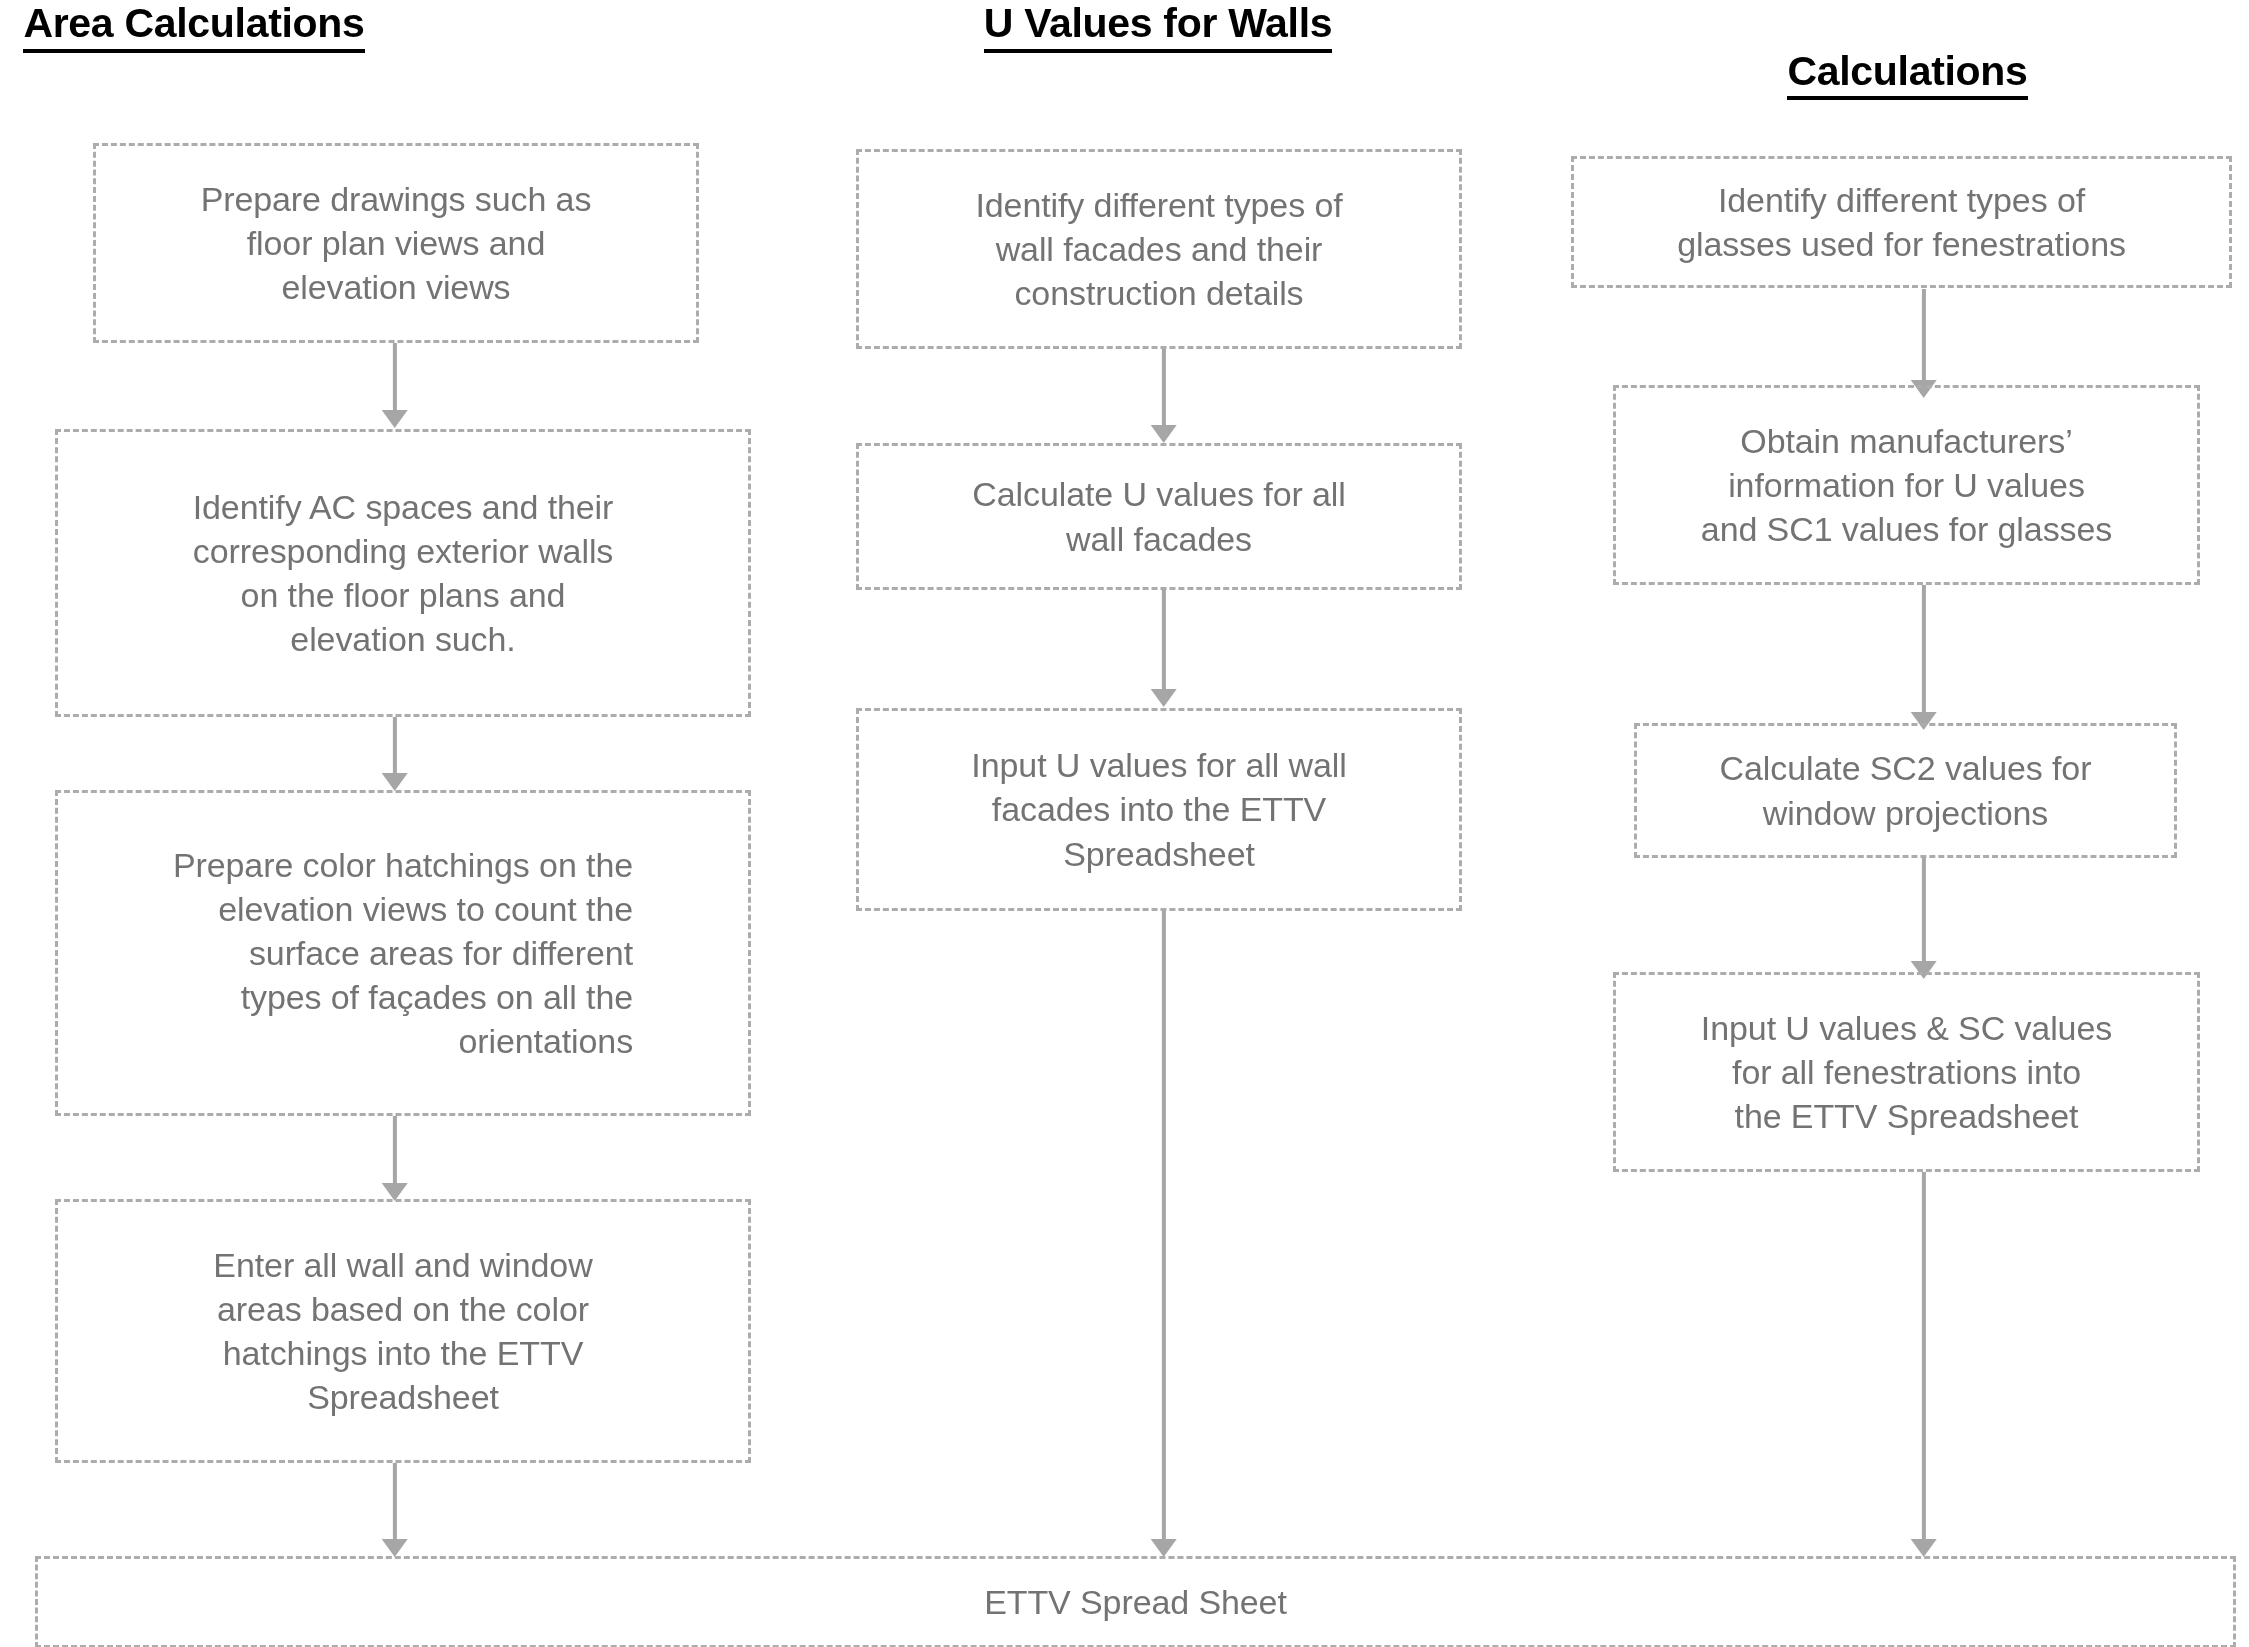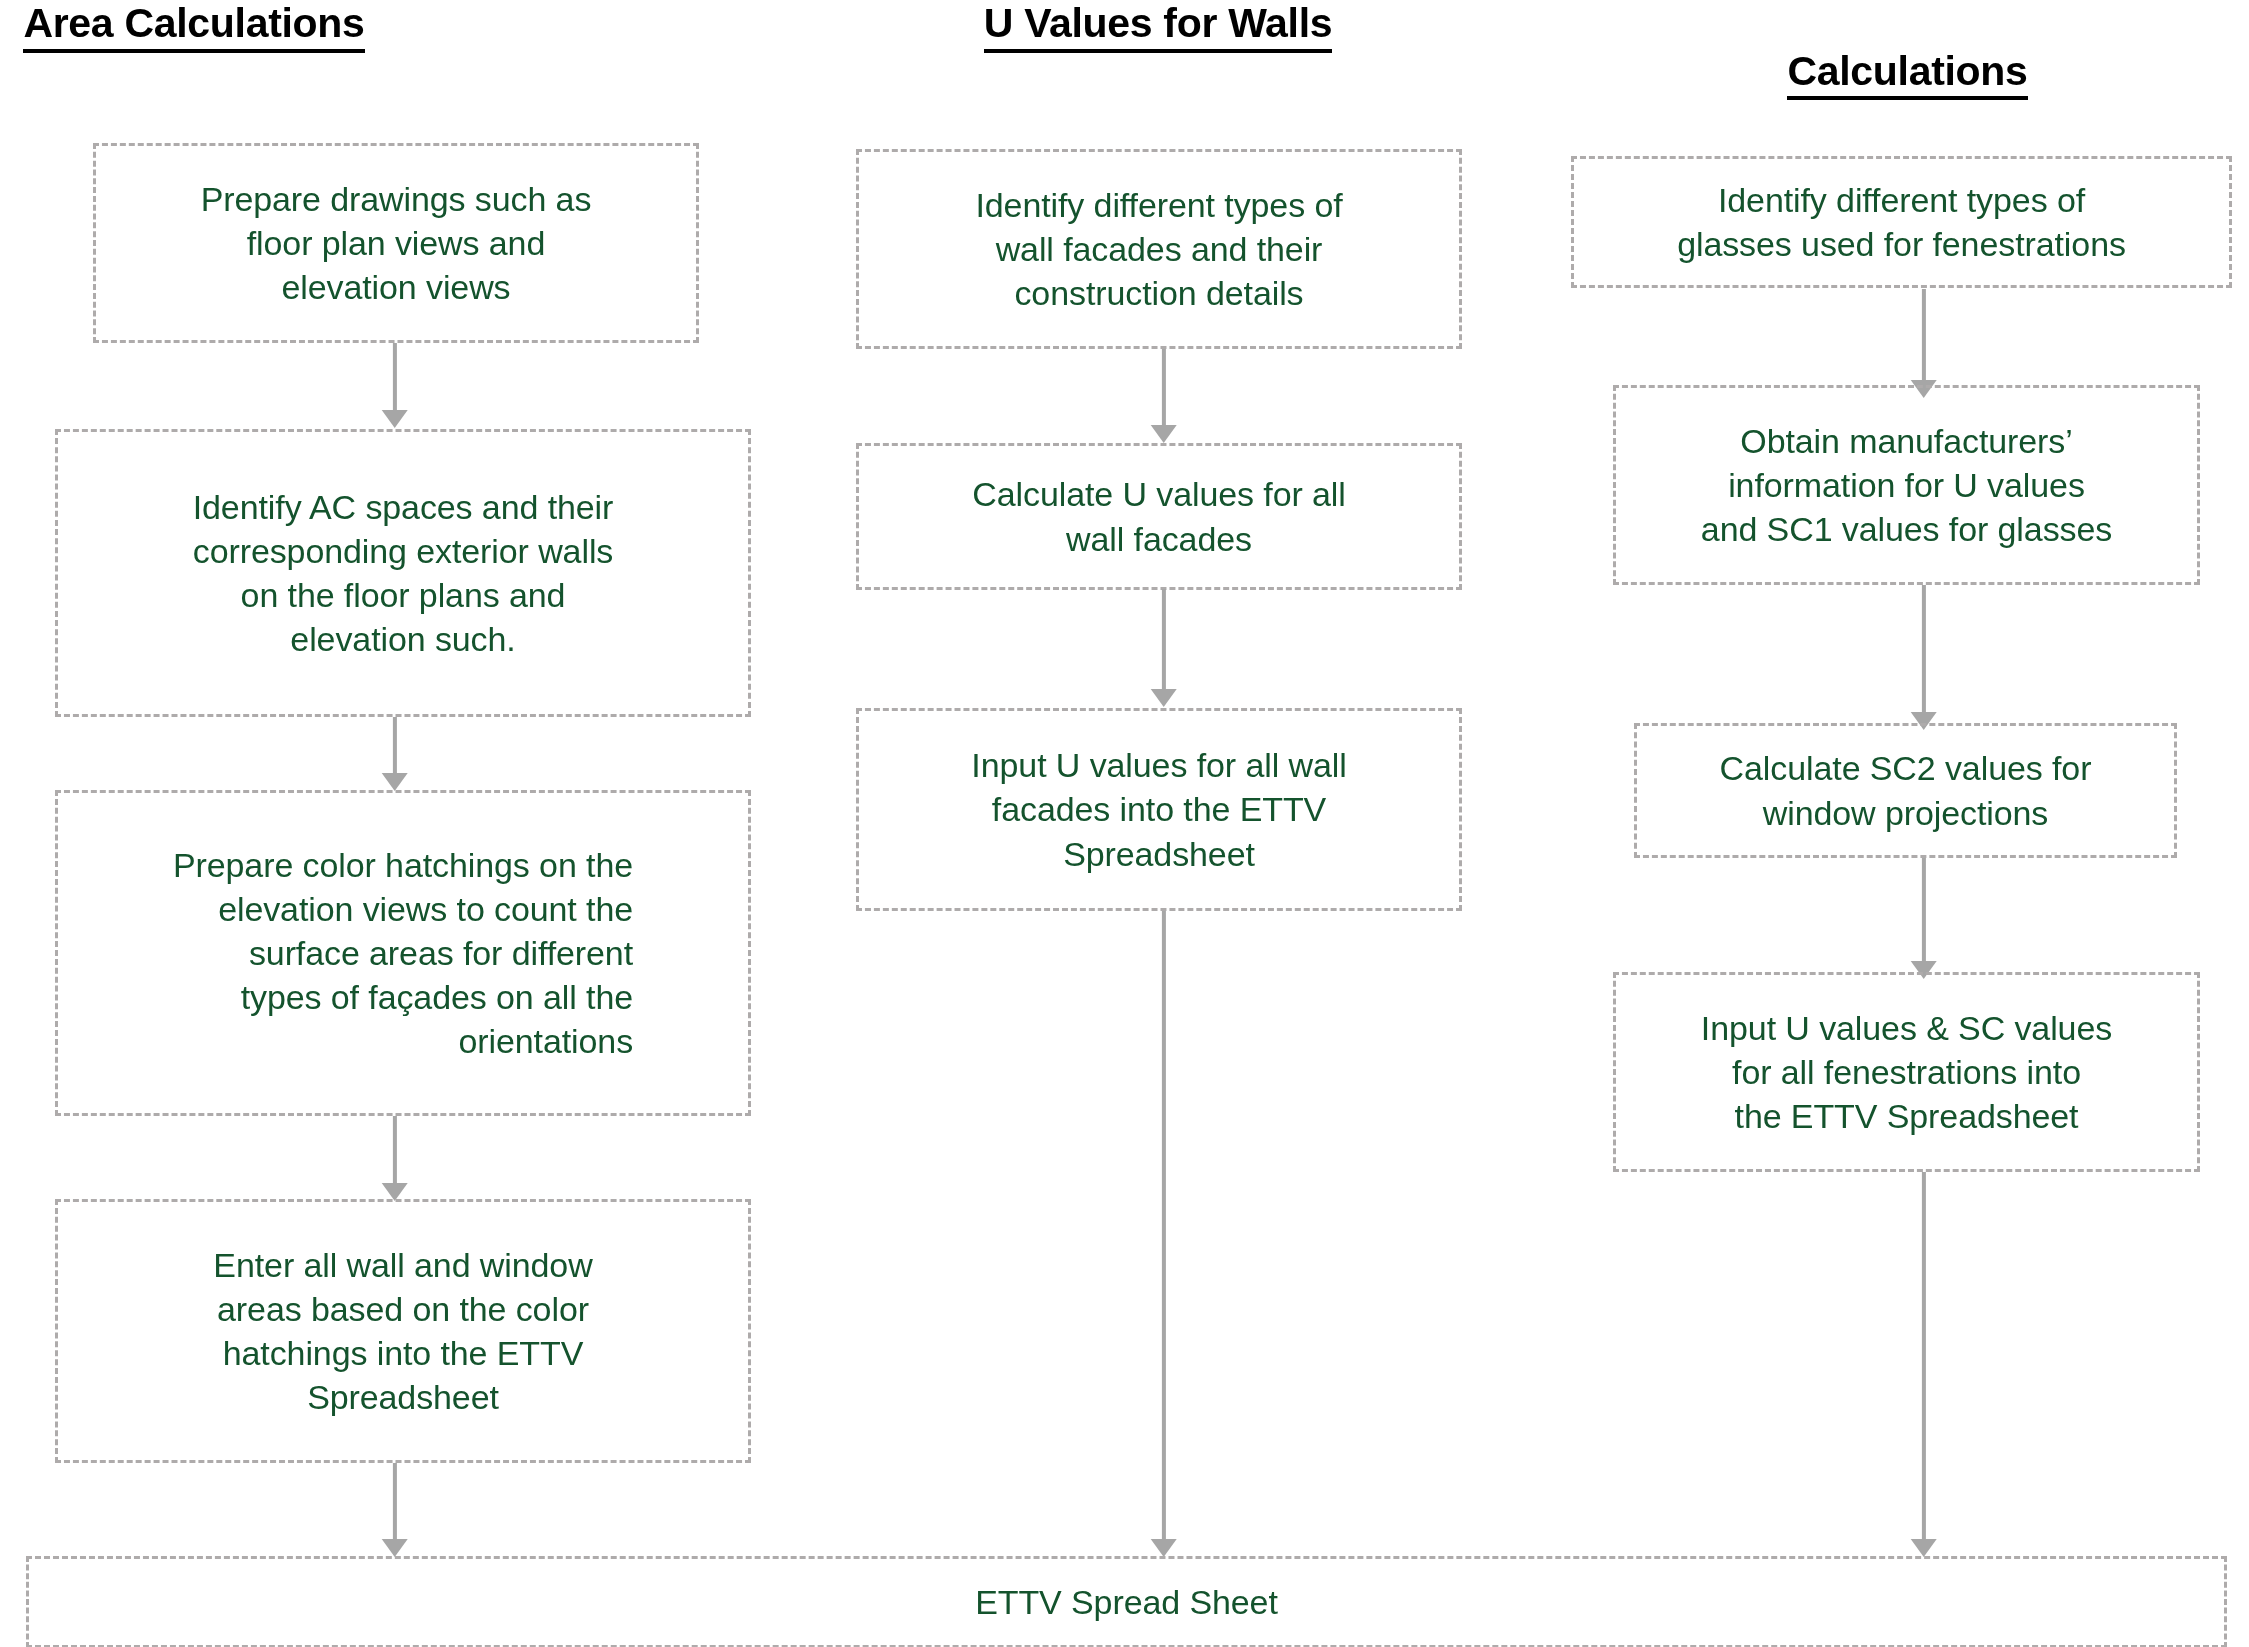--- a/index.html
+++ b/index.html
@@ -43,21 +43,21 @@
     background: transparent;
     display: flex;
     align-items: center;
     justify-content: center;
     text-align: center;
     padding: 3.6px 8.5px;
   }
   .node .txt {
     font-size: 34px;
     line-height: 1.30;
-    color: #14532d;
+    color: #737373;
     white-space: pre-line;
     letter-spacing: -0.1px;
   }
 
   
   .arrow {
     position: absolute;
     width: 0;
   }
   .arrow .shaft {
@@ -212,18 +212,18 @@
     <span class="txt">Input U values &amp; SC values
 for all fenestrations into
 the ETTV Spreadsheet</span>
   </div>
 
   <div class="arrow" style="left:1924px; top:1172px;">
     <div class="shaft" style="height:367px;"></div>
     <div class="head" style="top:367px;"></div>
   </div>
 
-  <div class="node" style="left:26px; top:1556px; width:2201px; height:92px;">
+  <div class="node" style="left:35px; top:1556px; width:2201px; height:92px;">
     <span class="txt">ETTV Spread Sheet</span>
   </div>
 
 </div>
 
 
 </body></html>

